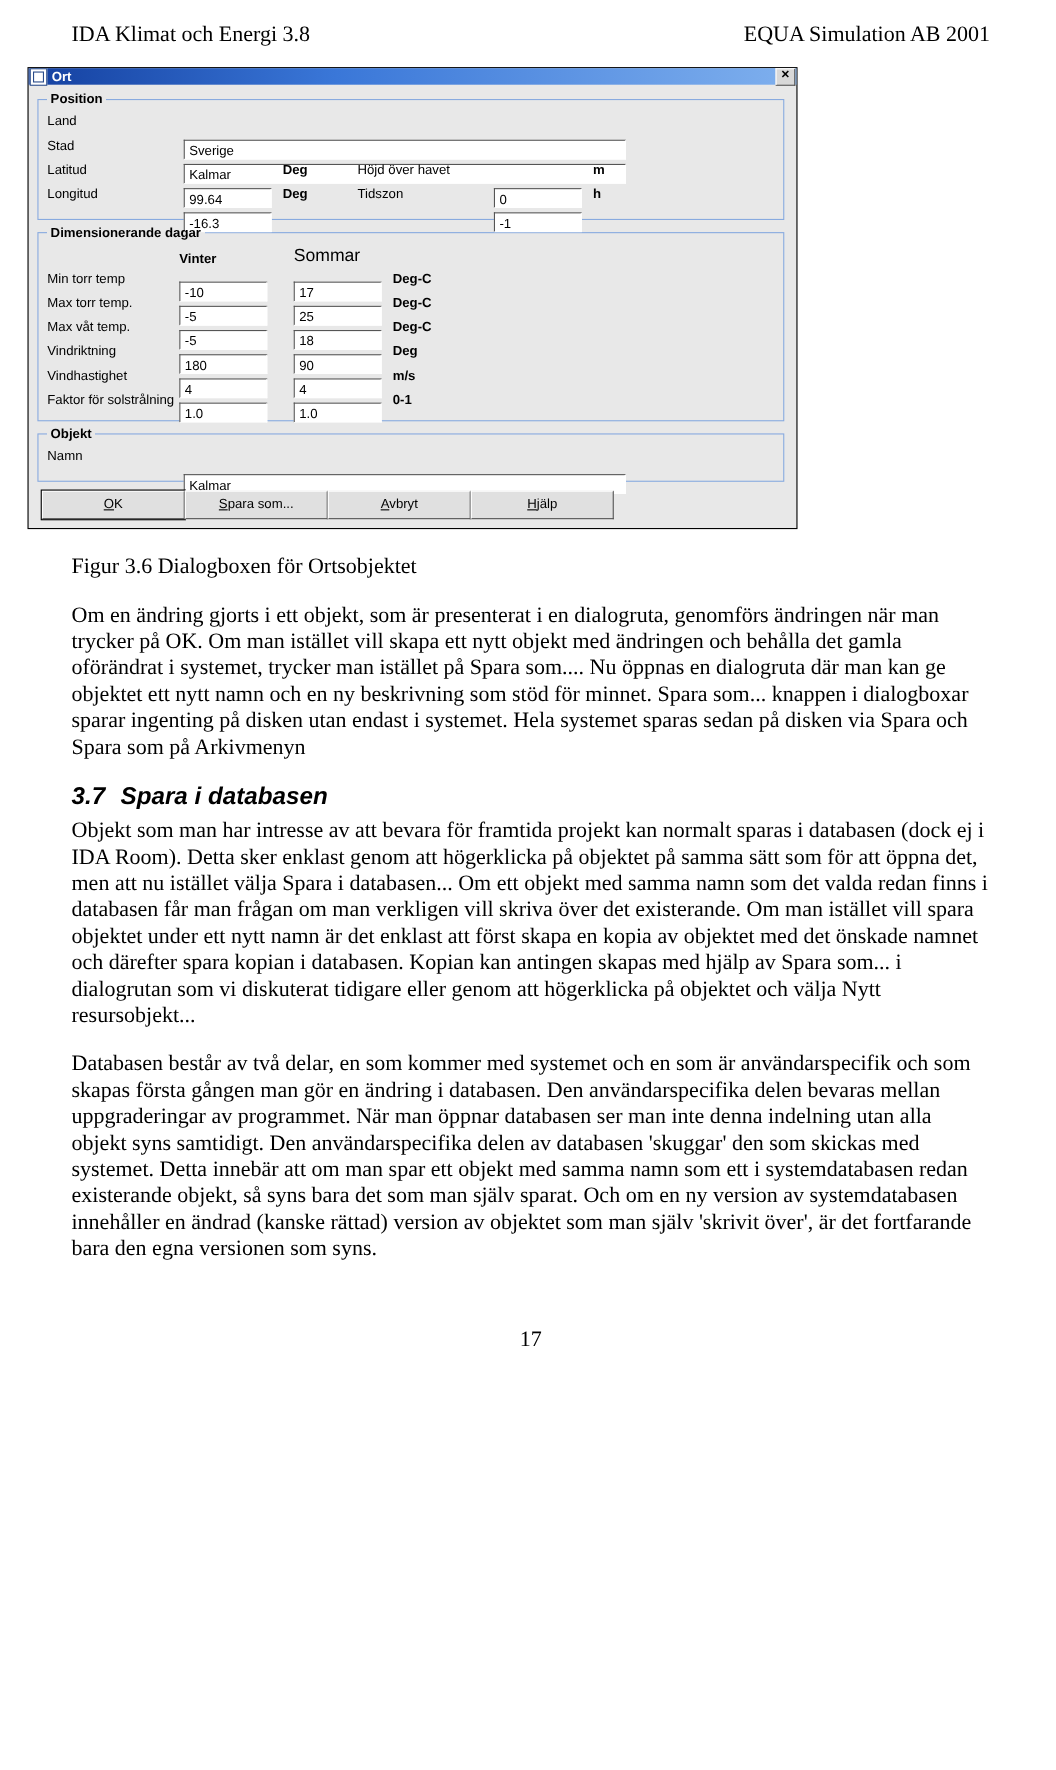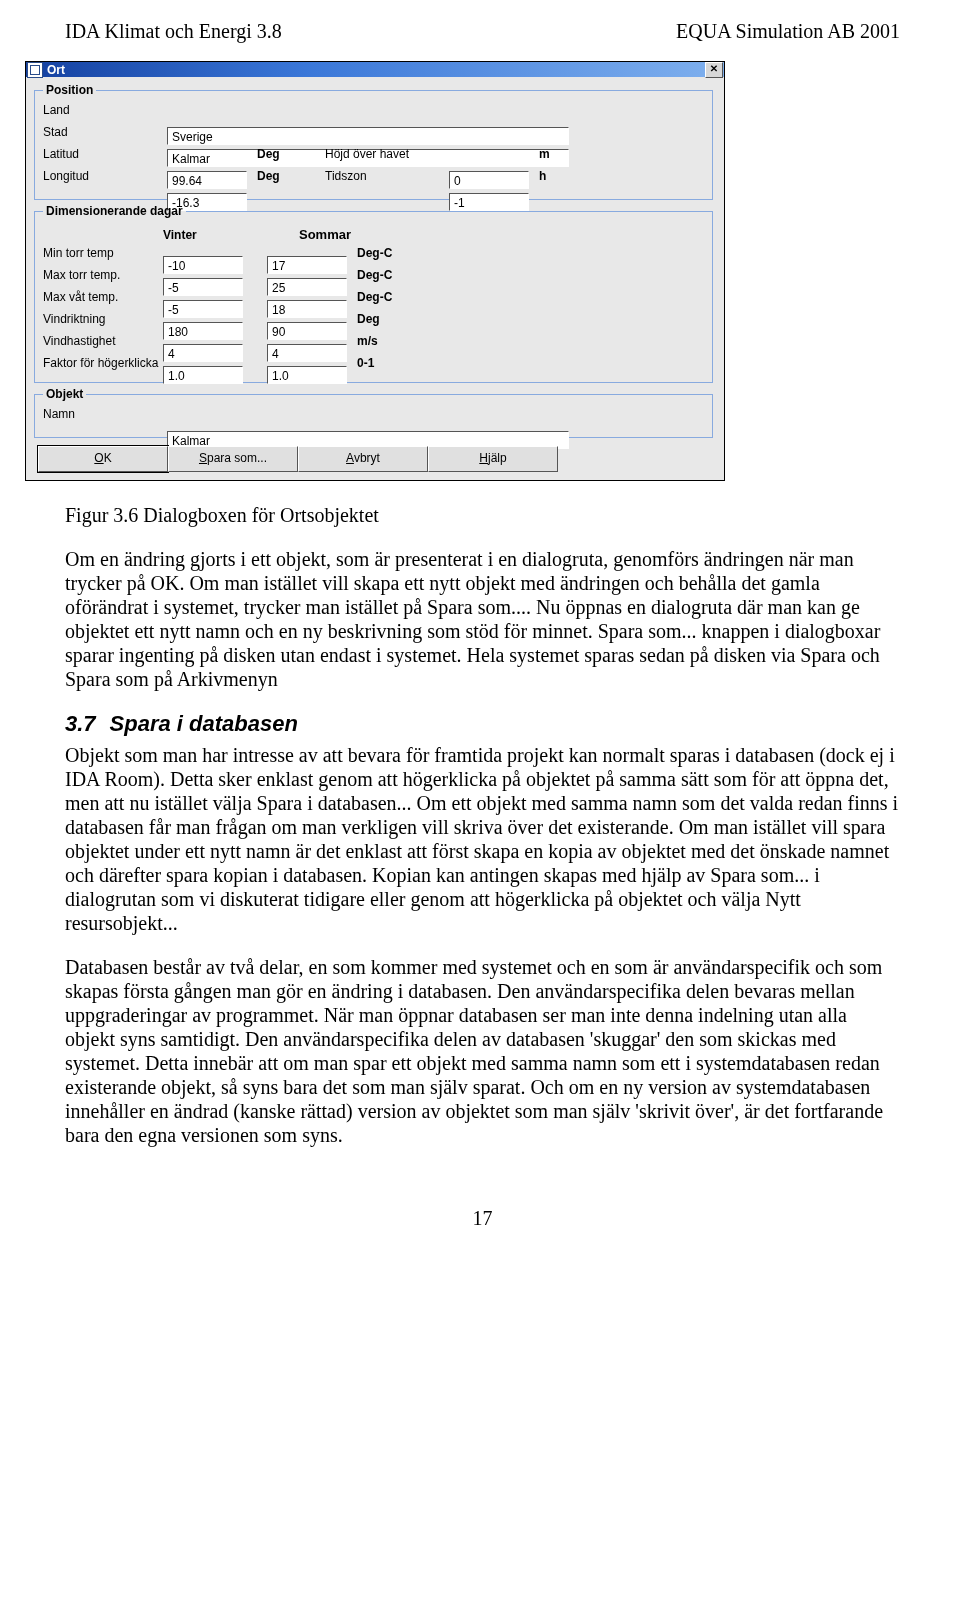--- a/index.html
+++ b/index.html
@@ -99,21 +99,21 @@
   .inp-num{ width: 80px; }
   .inp-num2{ width: 80px; }
   .unit { font-weight:bold; font-size:12px; margin-left:6px; width:50px;}
   .midlbl{ width:120px; font-size:12px; margin-left:14px;}
   .colhead{
     display:flex; height:18px; align-items:flex-end;
   }
   .colhead .lbl{visibility:hidden;}
   .colhead .h1{ width:84px; margin-left:0; font-weight:bold; font-size:12px;}
   .colhead .hgap{ width:20px;}
-  .colhead .h2{ width:84px; font-weight:bold; font-size:13px;margin-left:32px;}
+  .colhead .h2{ width:84px; font-weight:normal; font-size:16px;}
   .drow{
     display:flex; align-items:center; height:22px;
   }
   .drow .lbl{width:120px;}
   .drow .c1{width:80px;}
   .drow .gap{width:24px;}
   .drow .c2{width:80px;}
   .drow .u{ font-weight:bold; margin-left:10px; width:60px;}
   .ta {
     font-family:Arial,sans-serif;font-size:12px;
@@ -260,21 +260,21 @@
                 <span class="u">Deg</span>
               </div>
               <div class="drow">
                 <span class="lbl">Vindhastighet</span>
                 <span class="inp c1">4</span>
                 <span class="gap"></span>
                 <span class="inp c2">4</span>
                 <span class="u">m/s</span>
               </div>
               <div class="drow">
-                <span class="lbl">Faktor för högerklicka</span>
+                <span class="lbl">Faktor för solstrålning</span>
                 <span class="inp c1">1.0</span>
                 <span class="gap"></span>
                 <span class="inp c2">1.0</span>
                 <span class="u">0-1</span>
               </div>
             </div>
         </fieldset>
 
         <fieldset class="win">
           <legend>Objekt</legend>

